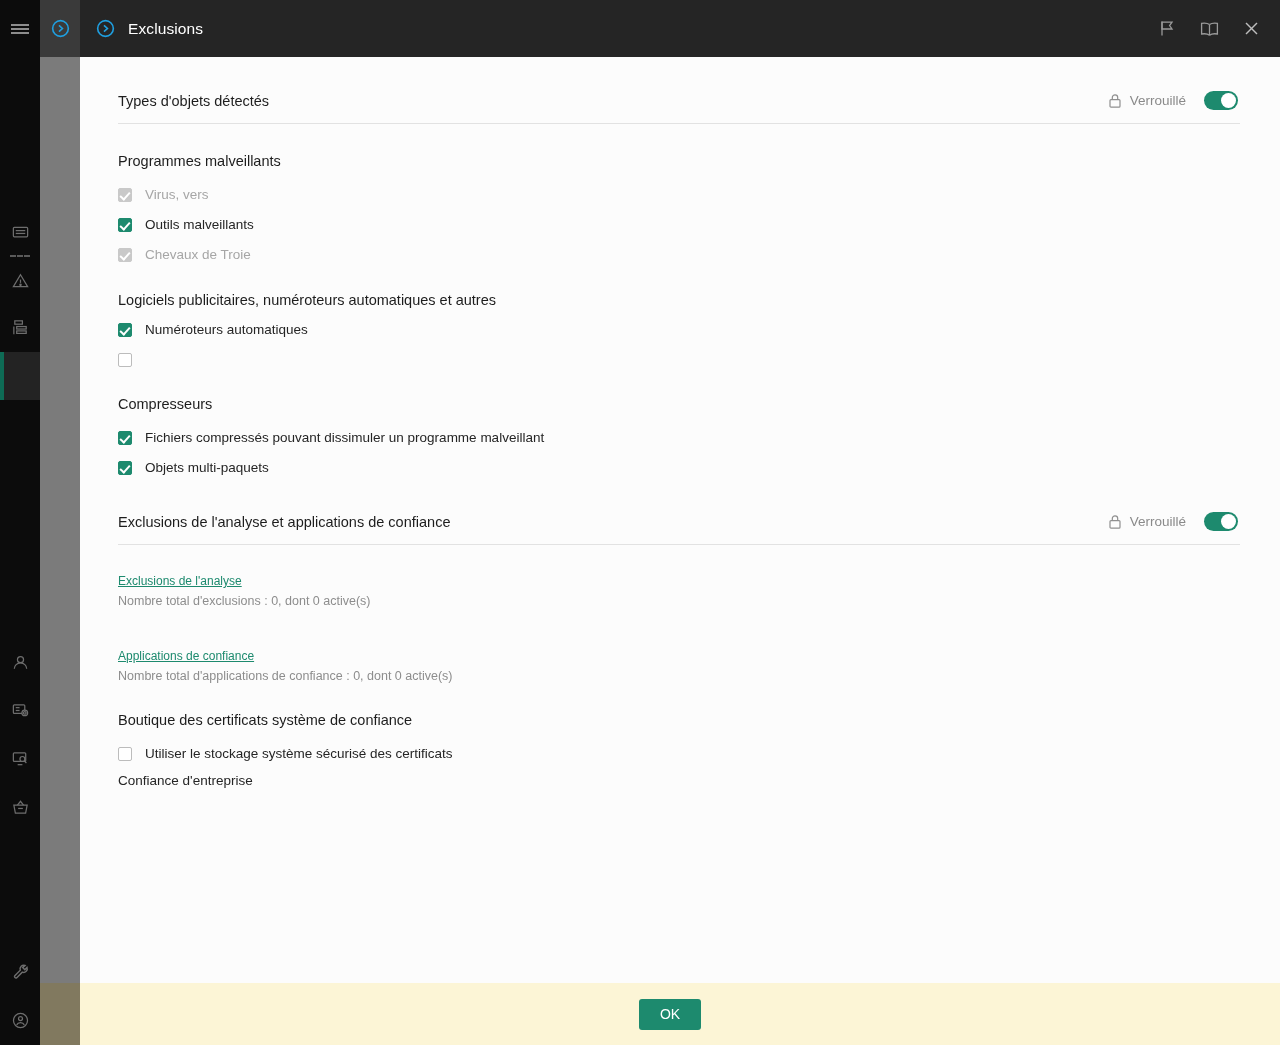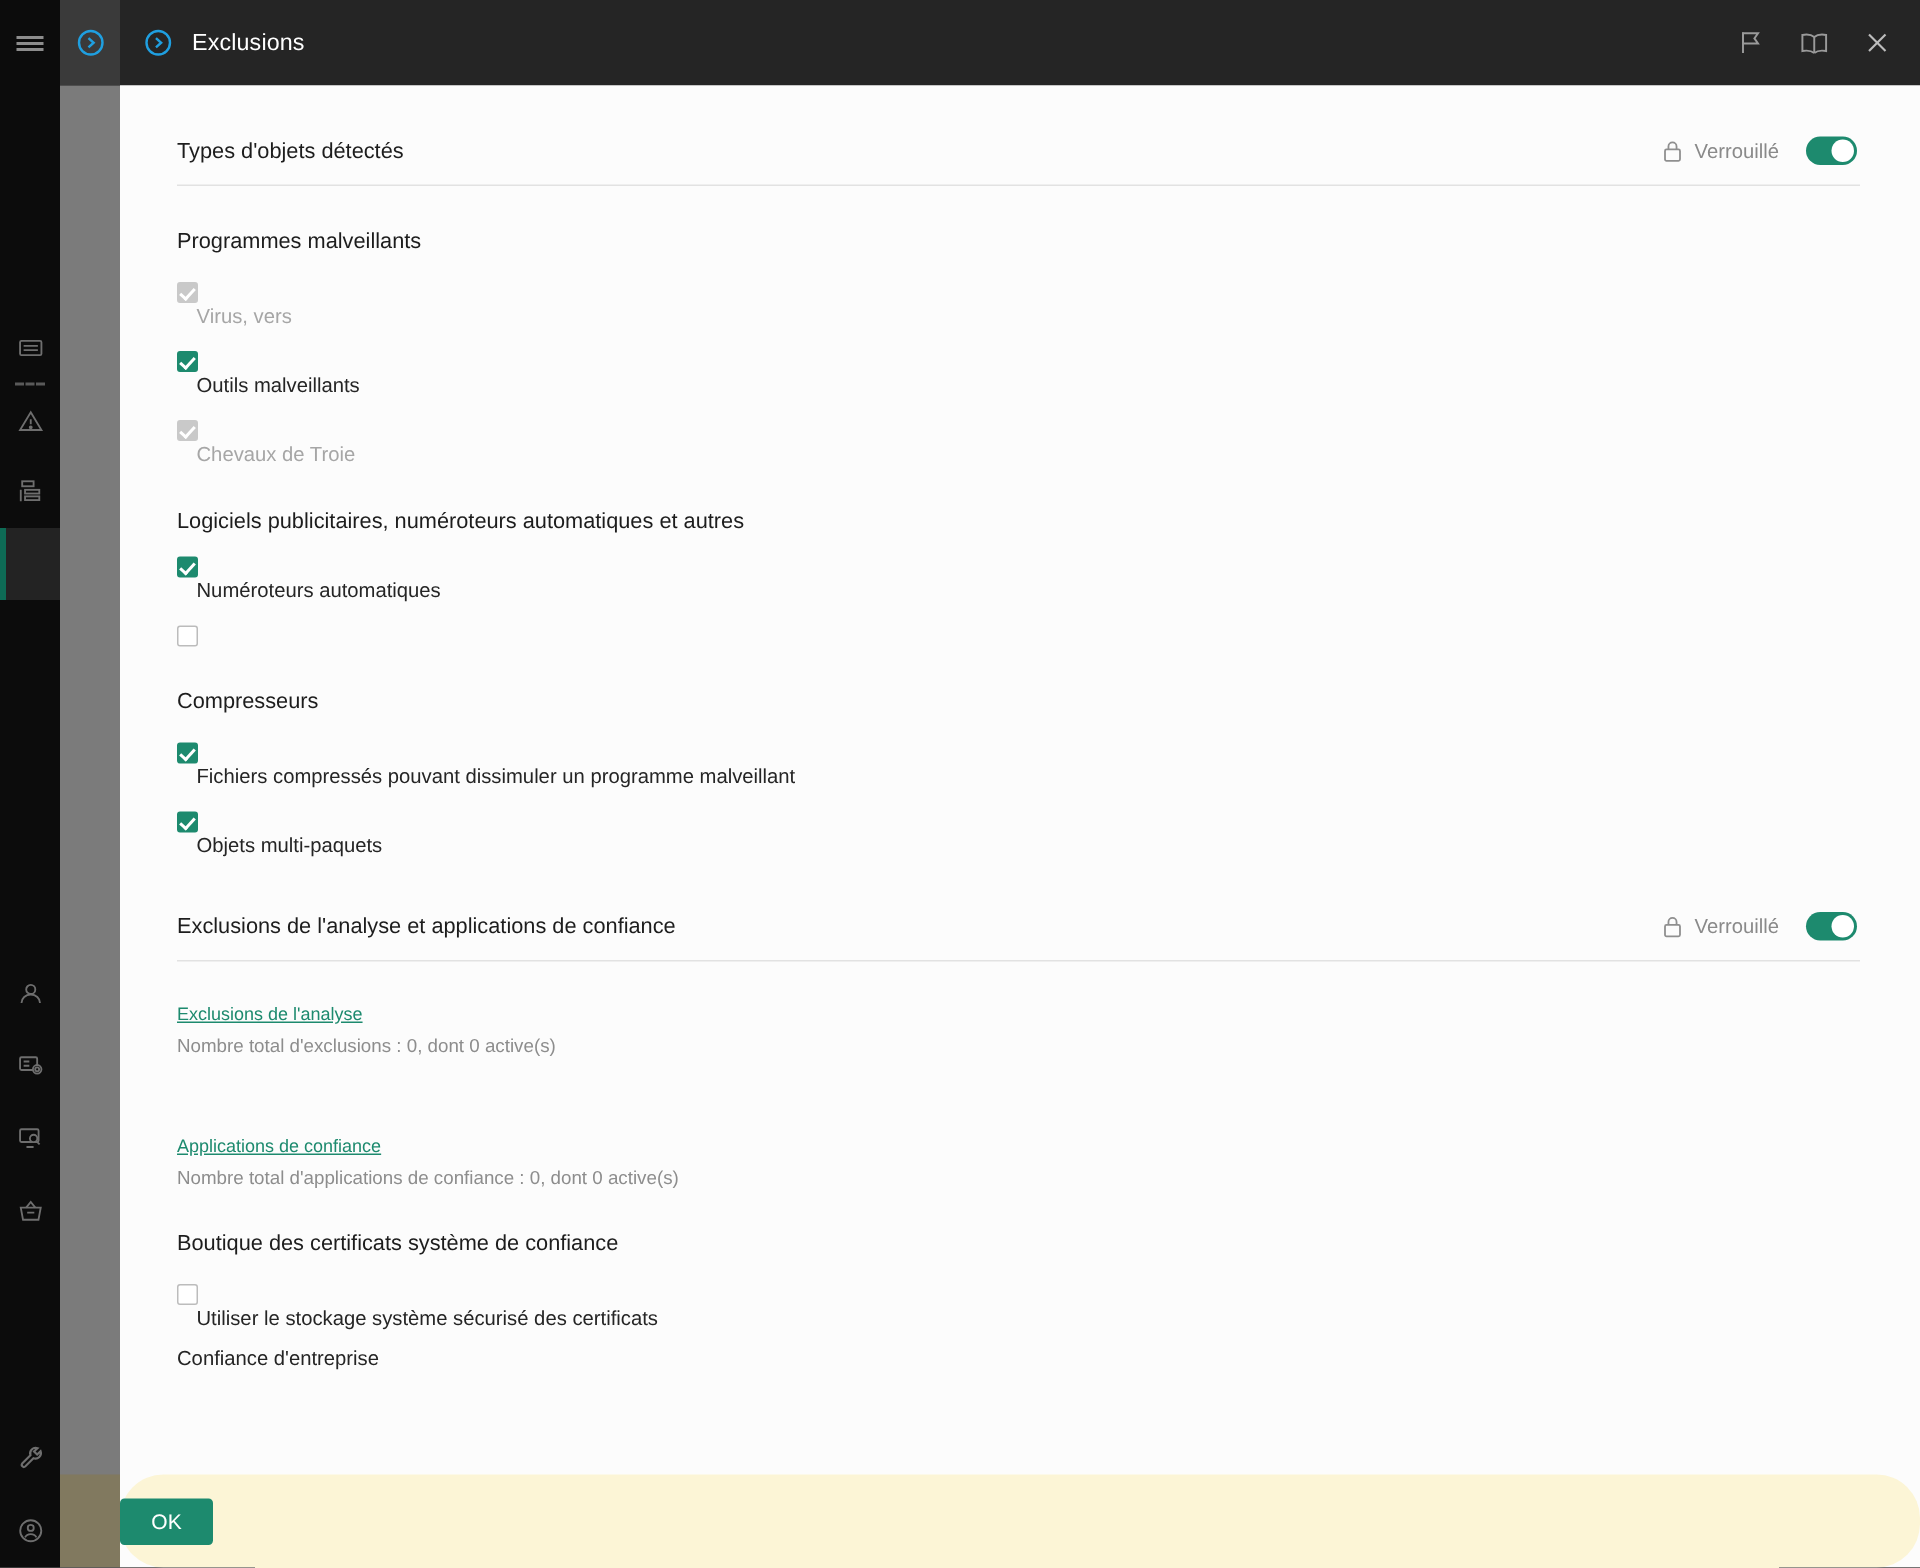--- a/index.html
+++ b/index.html
@@ -103,21 +103,21 @@
   }
   .toggle::after {
     content: ""; position: absolute; right: 2px; top: 2px;
     width: 15px; height: 15px; border-radius: 50%; background: #ffffff;
   }
 
   .group-title {
     font-size: 14.5px; color: #1d1d1d; margin: 29px 0 0 0;
   }
   .cb-row {
-    display: flex; align-items: flex-start; margin-top: 13px; flex-direction: column;
+    display: flex; align-items: flex-start; margin-top: 13px;
   }
   .cb-row.first { margin-top: 17px; }
   .cb {
     flex: 0 0 14px; width: 14px; height: 14px; border-radius: 2px;
     margin-top: 2px; position: relative; cursor: pointer;
   }
   .cb.checked { background: #1d8a6e; border: 1px solid #1d8a6e; }
   .cb.checked.disabled { background: #c9c9c9; border-color: #c9c9c9; cursor: default; }
   .cb.unchecked { background: #ffffff; border: 1px solid #bcbcbc; }
   .cb.checked::after {
@@ -125,35 +125,34 @@
     width: 4px; height: 8px; border: solid #ffffff;
     border-width: 0 2px 2px 0; transform: rotate(42deg);
   }
   .cb-label {
     font-size: 13.5px; color: #252525; margin-left: 13px; line-height: 17px;
     max-width: 710px;
   }
   .cb-label.disabled { color: #a6a6a6; }
 
   .link-block { margin-top: 26px; }
-  .link-block.second { margin-top: 51px; }
+  .link-block.second { margin-top: 38px; }
   .ext-link {
     font-size: 12px; color: #1d8a6e; text-decoration: underline;
     cursor: pointer; display: inline-block;
   }
   .link-sub { font-size: 12.5px; color: #8d8d8d; margin-top: 5px; }
 
   .plain-text { font-size: 13.5px; color: #252525; margin-top: 11px; }
 
   
   .footer {
     flex: 0 0 62px; background: #fcf5d6;
-    display: flex; align-items: center; justify-content: flex-start;
+    display: flex; align-items: center; justify-content: center;
     padding-right: 20px;
-    border-radius: 29px;
   }
   .ok-btn {
     background: #1d8a6e; color: #ffffff; font-size: 14px;
     border: none; border-radius: 3px; width: 62px; height: 31px;
     cursor: pointer; font-family: "Liberation Sans", sans-serif;
   }
 </style>
 </head>
 <body>
 

